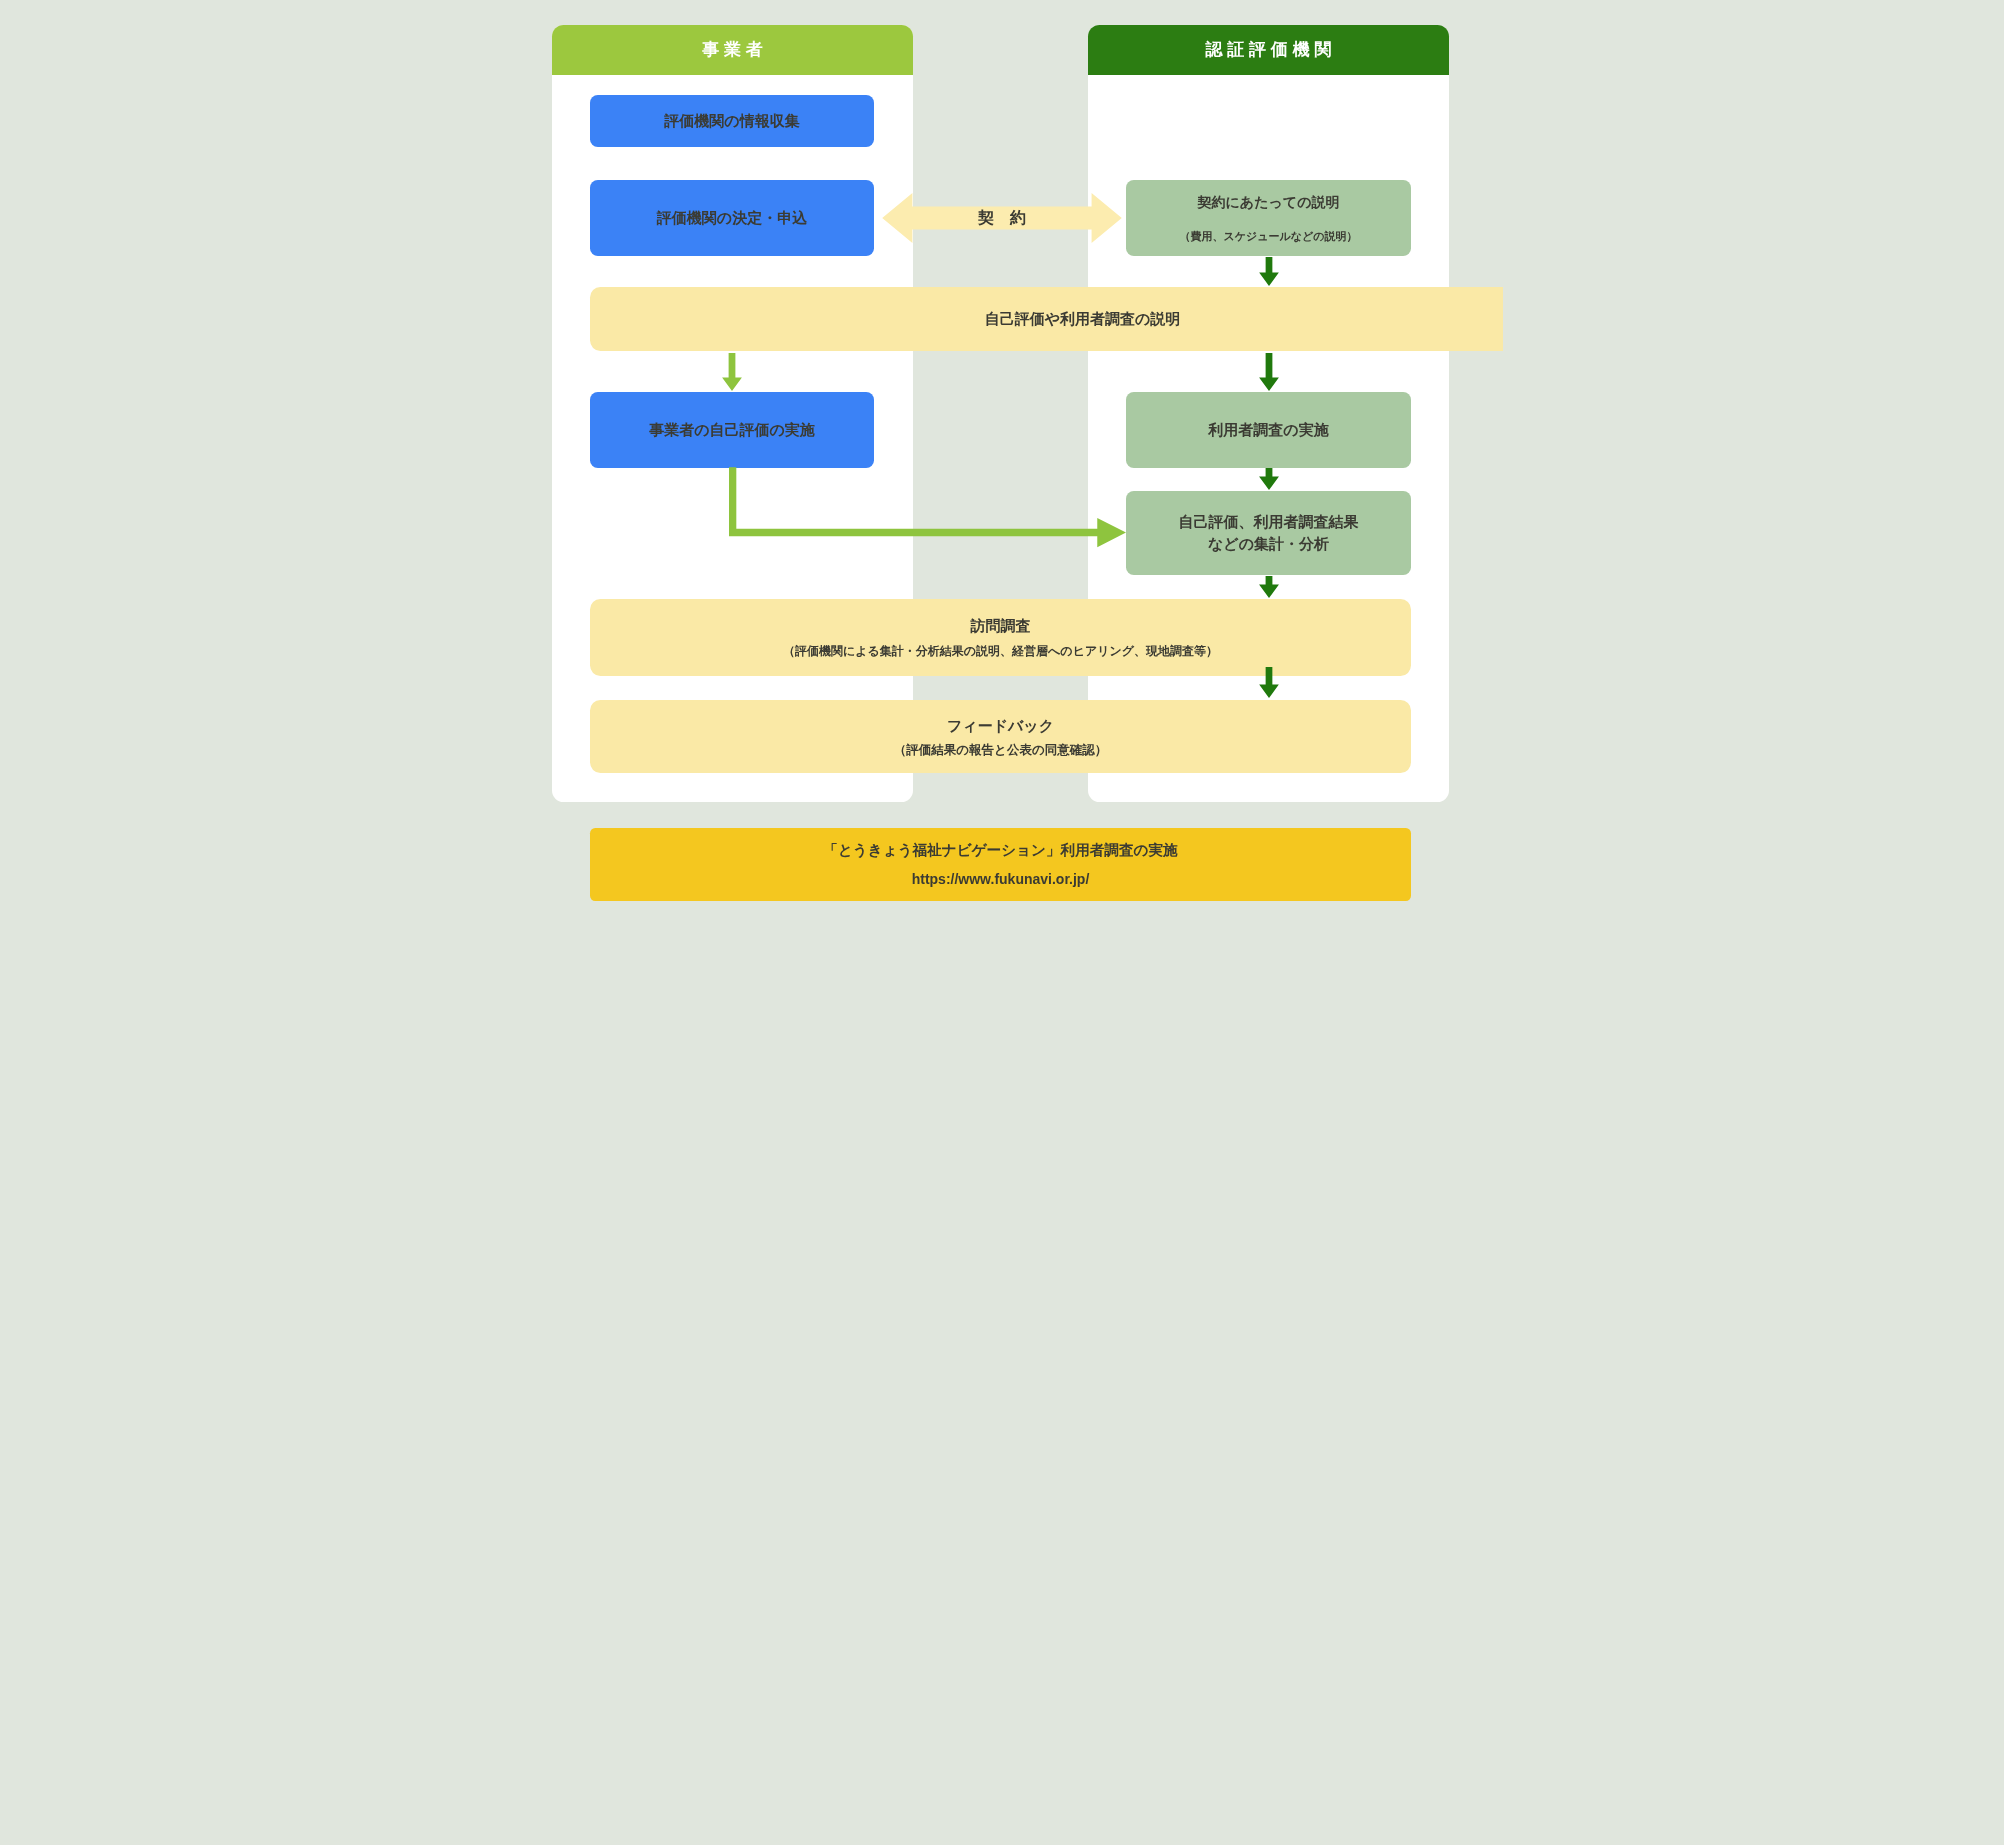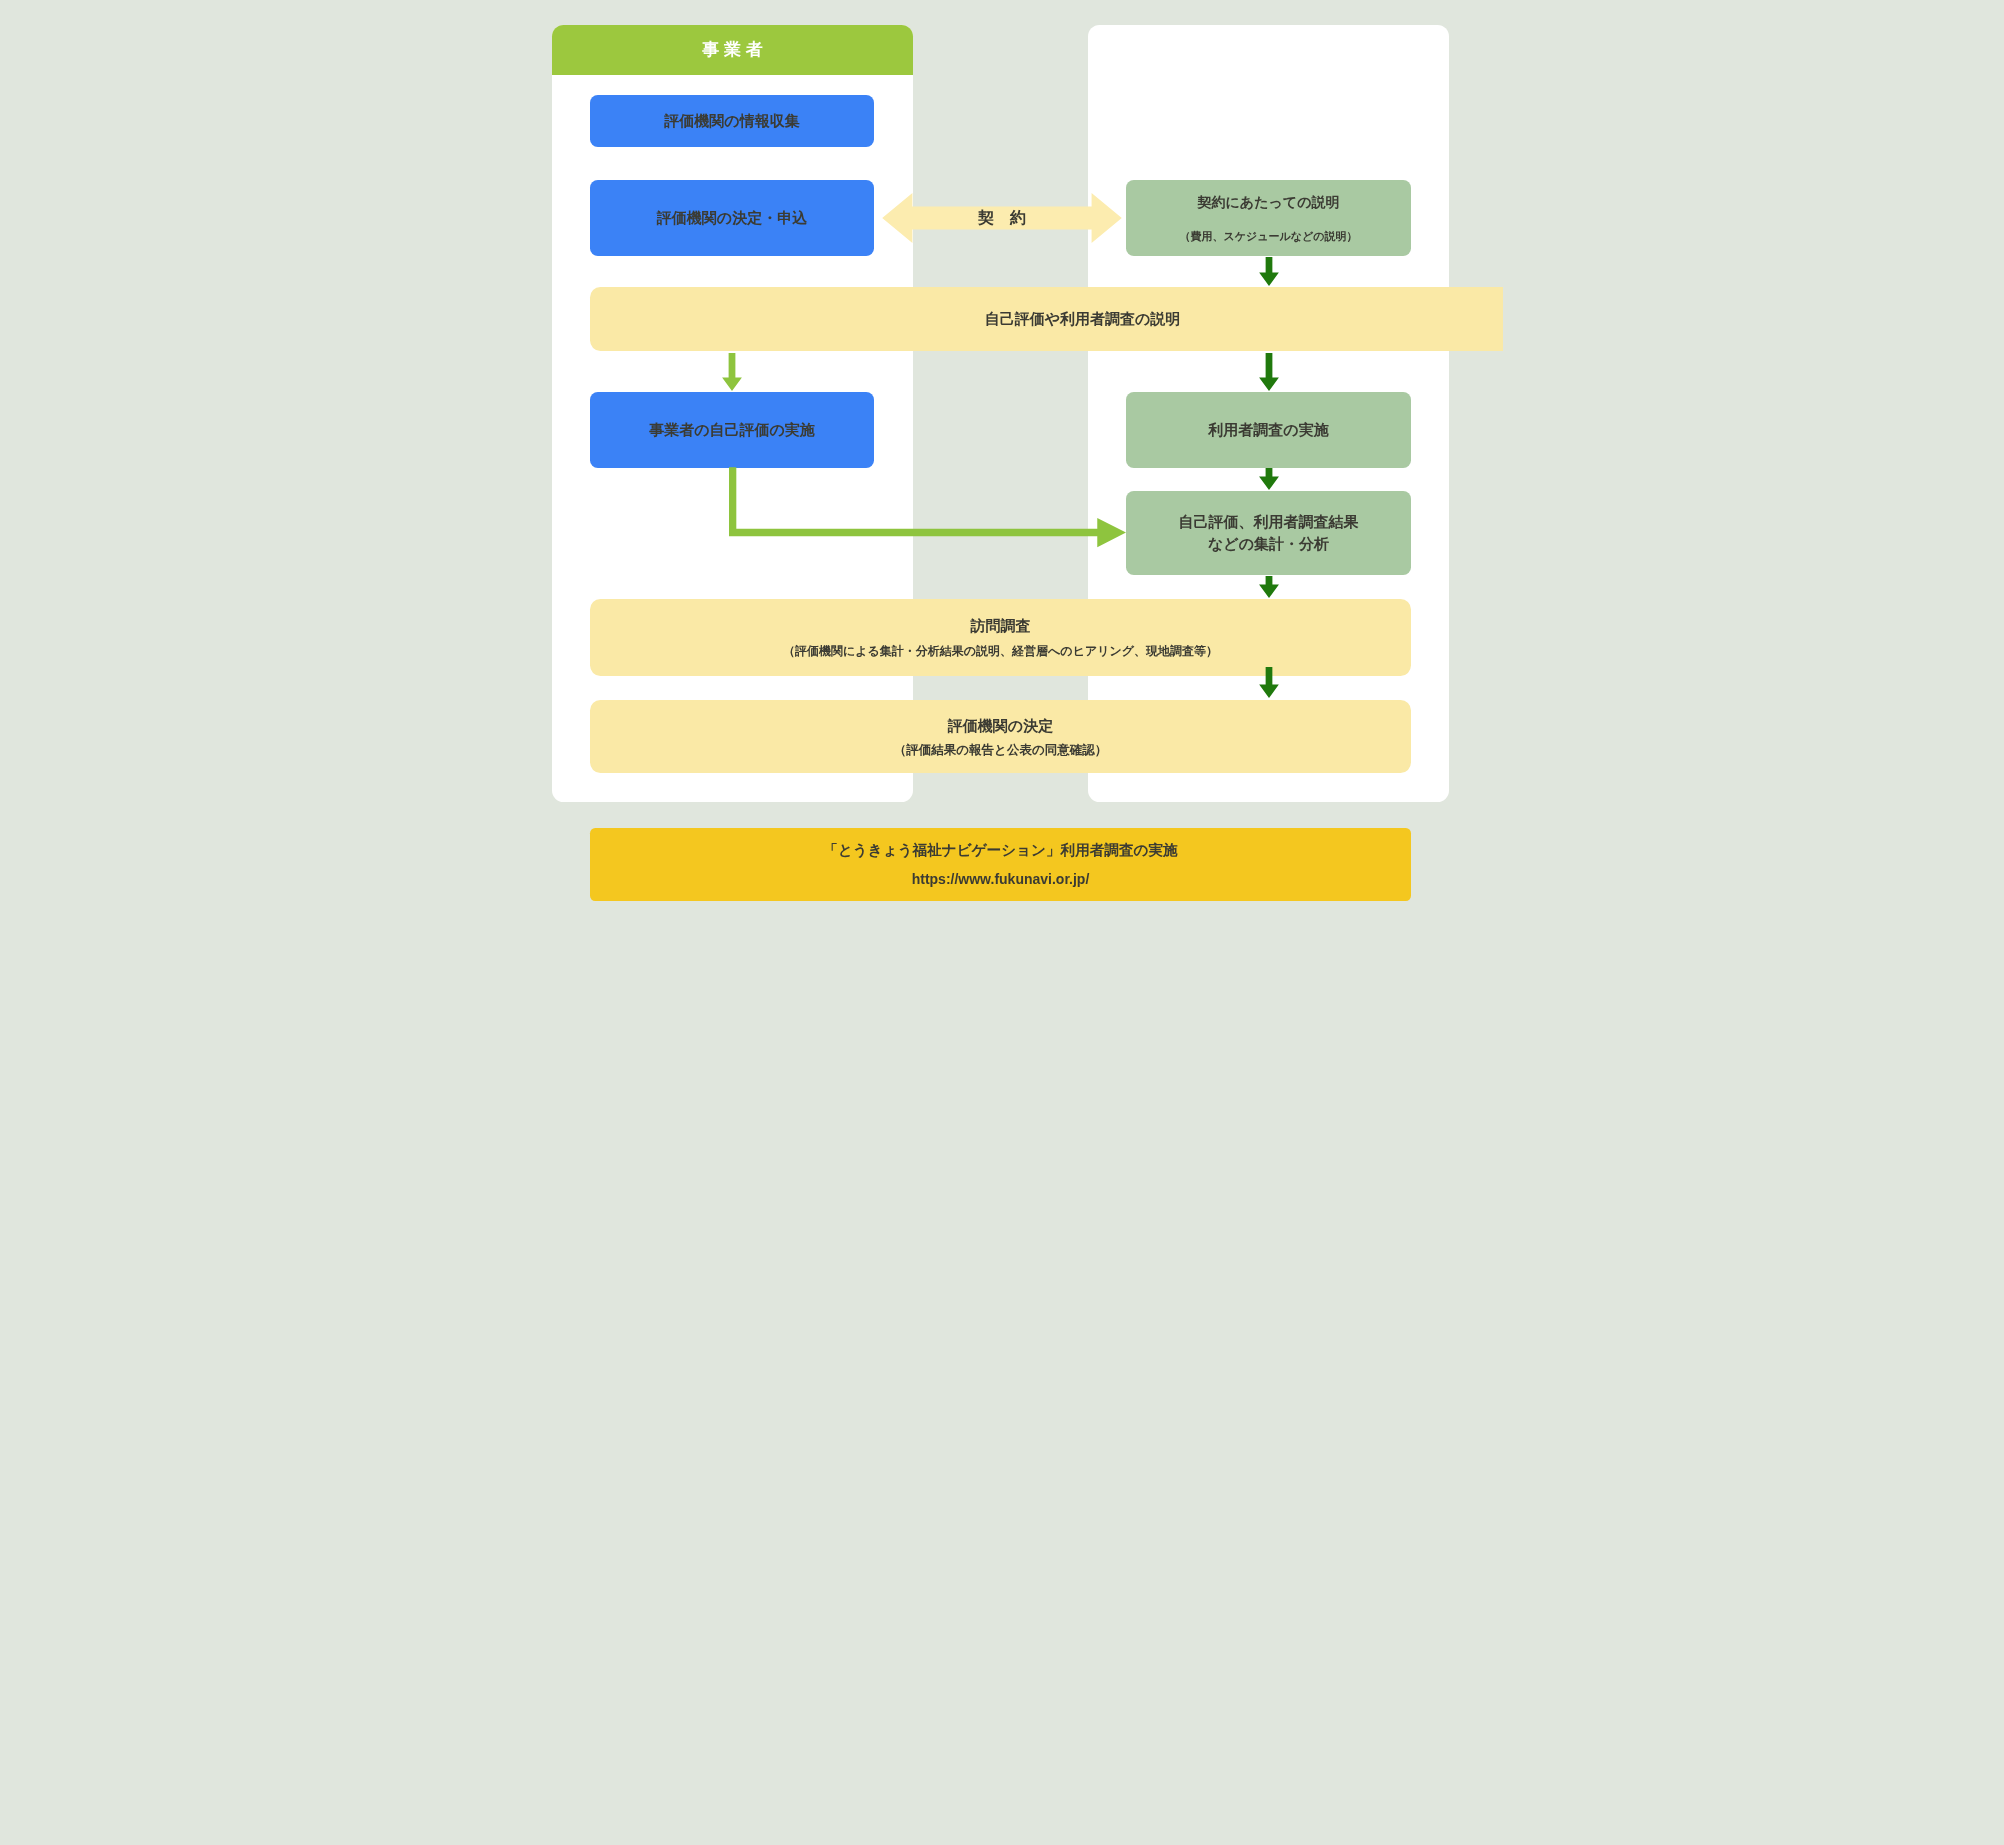--- a/index.html
+++ b/index.html
@@ -49,20 +49,23 @@
 </head>
 <body>
 
 <div class="canvas">
 
   <div class="abs panel" style="left:51px;top:24.5px;width:361px;height:777px;"></div>
   <div class="abs panel" style="left:587px;top:24.5px;width:361px;height:777px;"></div>
 
   <div class="abs col-header header-left" style="left:51px;top:24.5px;width:361px;height:50px;">
     <span>事業者</span>
+  </div>
+  <div class="abs col-header header-right" style="left:587px;top:24.5px;width:361px;height:50px;">
+    <span>認証評価機関</span>
   </div>
 
   <div class="abs node node-lightgreen t29" style="left:89px;top:95px;width:284px;height:52px;">
     <span>評価機関の情報収集</span>
   </div>
 
   <div class="abs node node-lightgreen t29" style="left:89px;top:180px;width:284px;height:76px;">
     <span>評価機関の決定・申込</span>
   </div>
 
@@ -138,21 +141,21 @@
     <span class="t23">（評価機関による集計・分析結果の説明、経営層へのヒアリング、現地調査等）</span>
   </div>
 
   <div class="abs" style="left:758px;top:667px;">
     <svg width="20" height="31" viewBox="0 0 38 60">
       <polygon points="12.5,0 25.5,0 25.5,34 38,34 19,60 0,34 12.5,34" fill="#20790d"></polygon>
     </svg>
   </div>
 
   <div class="abs bar" style="left:89px;top:700px;width:821px;height:73px;">
-    <span class="t29">評価機関の決定</span>
+    <span class="t29">フィードバック</span>
     <span class="t24">（評価結果の報告と公表の同意確認）</span>
   </div>
 
   <div class="abs gold" style="left:89px;top:828px;width:821px;height:73px;">
     <span class="title">「とうきょう福祉ナビゲーション」利用者調査の実施</span>
     <span class="url">https://www.fukunavi.or.jp/</span>
   </div>
 
 </div>
 

